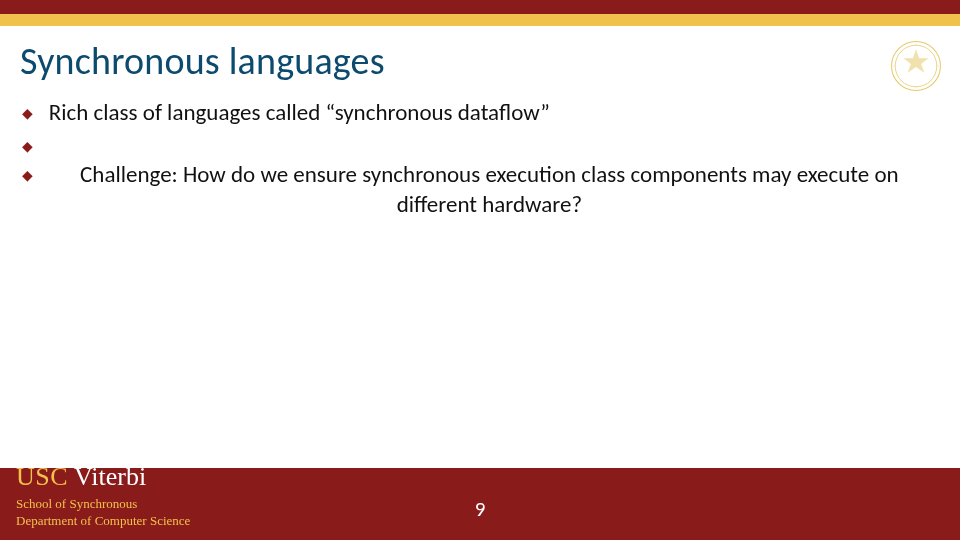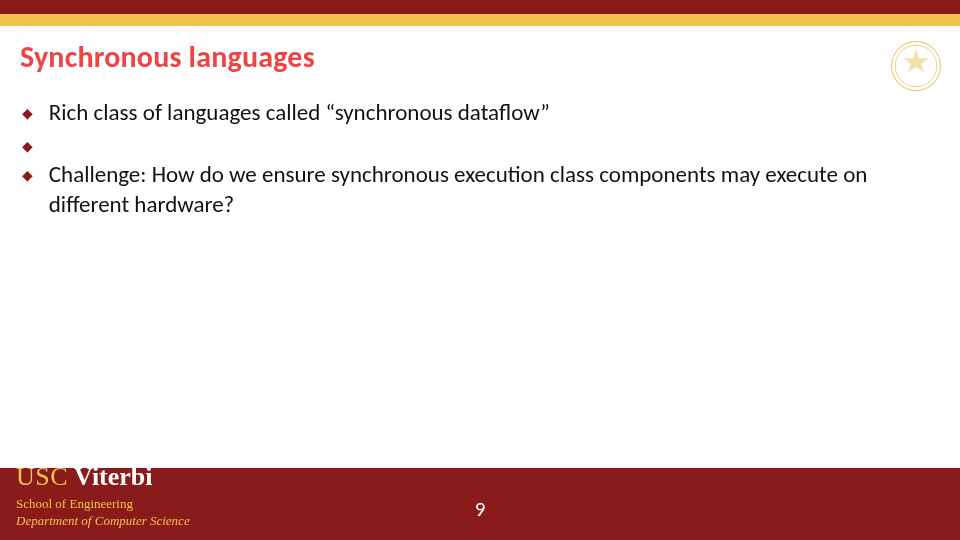--- a/index.html
+++ b/index.html
@@ -1,33 +1,33 @@
 <!DOCTYPE html>
 <html><head>
 <meta charset="utf-8">
 <style>
   * { margin: 0; padding: 0; box-sizing: border-box; }
   html, body { width: 960px; height: 540px; overflow: hidden; font-family: Calibri, "Segoe UI", Arial, sans-serif; background: #fff; }
   .slide { width: 960px; height: 540px; position: relative; background: #fff; }
   .topbar-red { position: absolute; top: 0; left: 0; width: 100%; height: 14px; background: #8a1b1b; }
   .topbar-gold { position: absolute; top: 14px; left: 0; width: 100%; height: 12px; background: #f1c24b; }
-  .title { position: absolute; top: 38px; left: 20px; font-size: 30px; font-weight: 700; color: #ef4444; letter-spacing: 0.2px; }
+  .title { position: absolute; top: 38px; left: 20px; font-size: 38px; font-weight: 400; color: #0c4a6e; letter-spacing: 0.2px; }
   .seal { position: absolute; top: 40px; right: 18px; width: 52px; height: 52px; }
   .seal svg { width: 100%; height: 100%; }
   .content { position: absolute; top: 98px; left: 22px; right: 30px; }
   .bullet-item { display: flex; align-items: flex-start; margin-bottom: 4px; line-height: 1.28; }
   .bullet-icon { color: #8a1b1b; font-size: 14px; margin-top: 7px; margin-right: 16px; flex-shrink: 0; }
-  .bullet-text { font-size: 23px; color: #111; }
+  .bullet-text { font-size: 23px; color: #111; text-align: center; }
   .footer { position: absolute; bottom: 0; left: 0; width: 100%; height: 72px; background: #8a1b1b; color: #fff; }
   .footer-left { position: absolute; left: 16px; bottom: 10px; }
   .footer-brand { margin-bottom: 4px; }
   .brand-usc { font-family: Georgia, 'Times New Roman', serif; font-weight: 400; font-size: 26px; color: #f1c24b; letter-spacing: 0.5px; }
-  .brand-viterbi { font-family: Georgia, 'Times New Roman', serif; font-weight: 700; font-size: 26px; color: #fff; margin-left: 6px; }
+  .brand-viterbi { font-family: Georgia, 'Times New Roman', serif; font-weight: 400; font-size: 26px; color: #fff; margin-left: 6px; }
   .footer-sub1 { font-family: Georgia, 'Times New Roman', serif; font-size: 13px; color: #f1c24b; line-height: 1.3; }
-  .footer-sub2 { font-family: Georgia, 'Times New Roman', serif; font-style: italic; font-size: 13px; color: #f1c24b; line-height: 1.3; }
+  .footer-sub2 { font-family: Georgia, 'Times New Roman', serif; font-size: 13px; color: #f1c24b; line-height: 1.3; }
   .page-num { position: absolute; left: 50%; transform: translateX(-50%); bottom: 18px; font-size: 21px; color: #fff; font-family: Calibri, Arial, sans-serif; }
 </style>
 </head>
 <body>
 
 <div class="slide">
   <div class="topbar-red"></div>
   <div class="topbar-gold"></div>
 
   <div class="title">Synchronous languages</div>
@@ -62,18 +62,18 @@
       <span class="bullet-icon">◆</span>
       <span class="bullet-text">Challenge: How do we ensure synchronous execution class components may execute on different hardware?</span>
     </div>
   </div>
 
   <div class="footer">
     <div class="footer-left">
       <div class="footer-brand">
         <span class="brand-usc">USC</span><span class="brand-viterbi">Viterbi</span>
       </div>
-      <div class="footer-sub1">School of Engineering</div>
+      <div class="footer-sub1">School of Synchronous</div>
       <div class="footer-sub2">Department of Computer Science</div>
     </div>
     <div class="page-num">9</div>
   </div>
 </div>
 
 </body></html>

